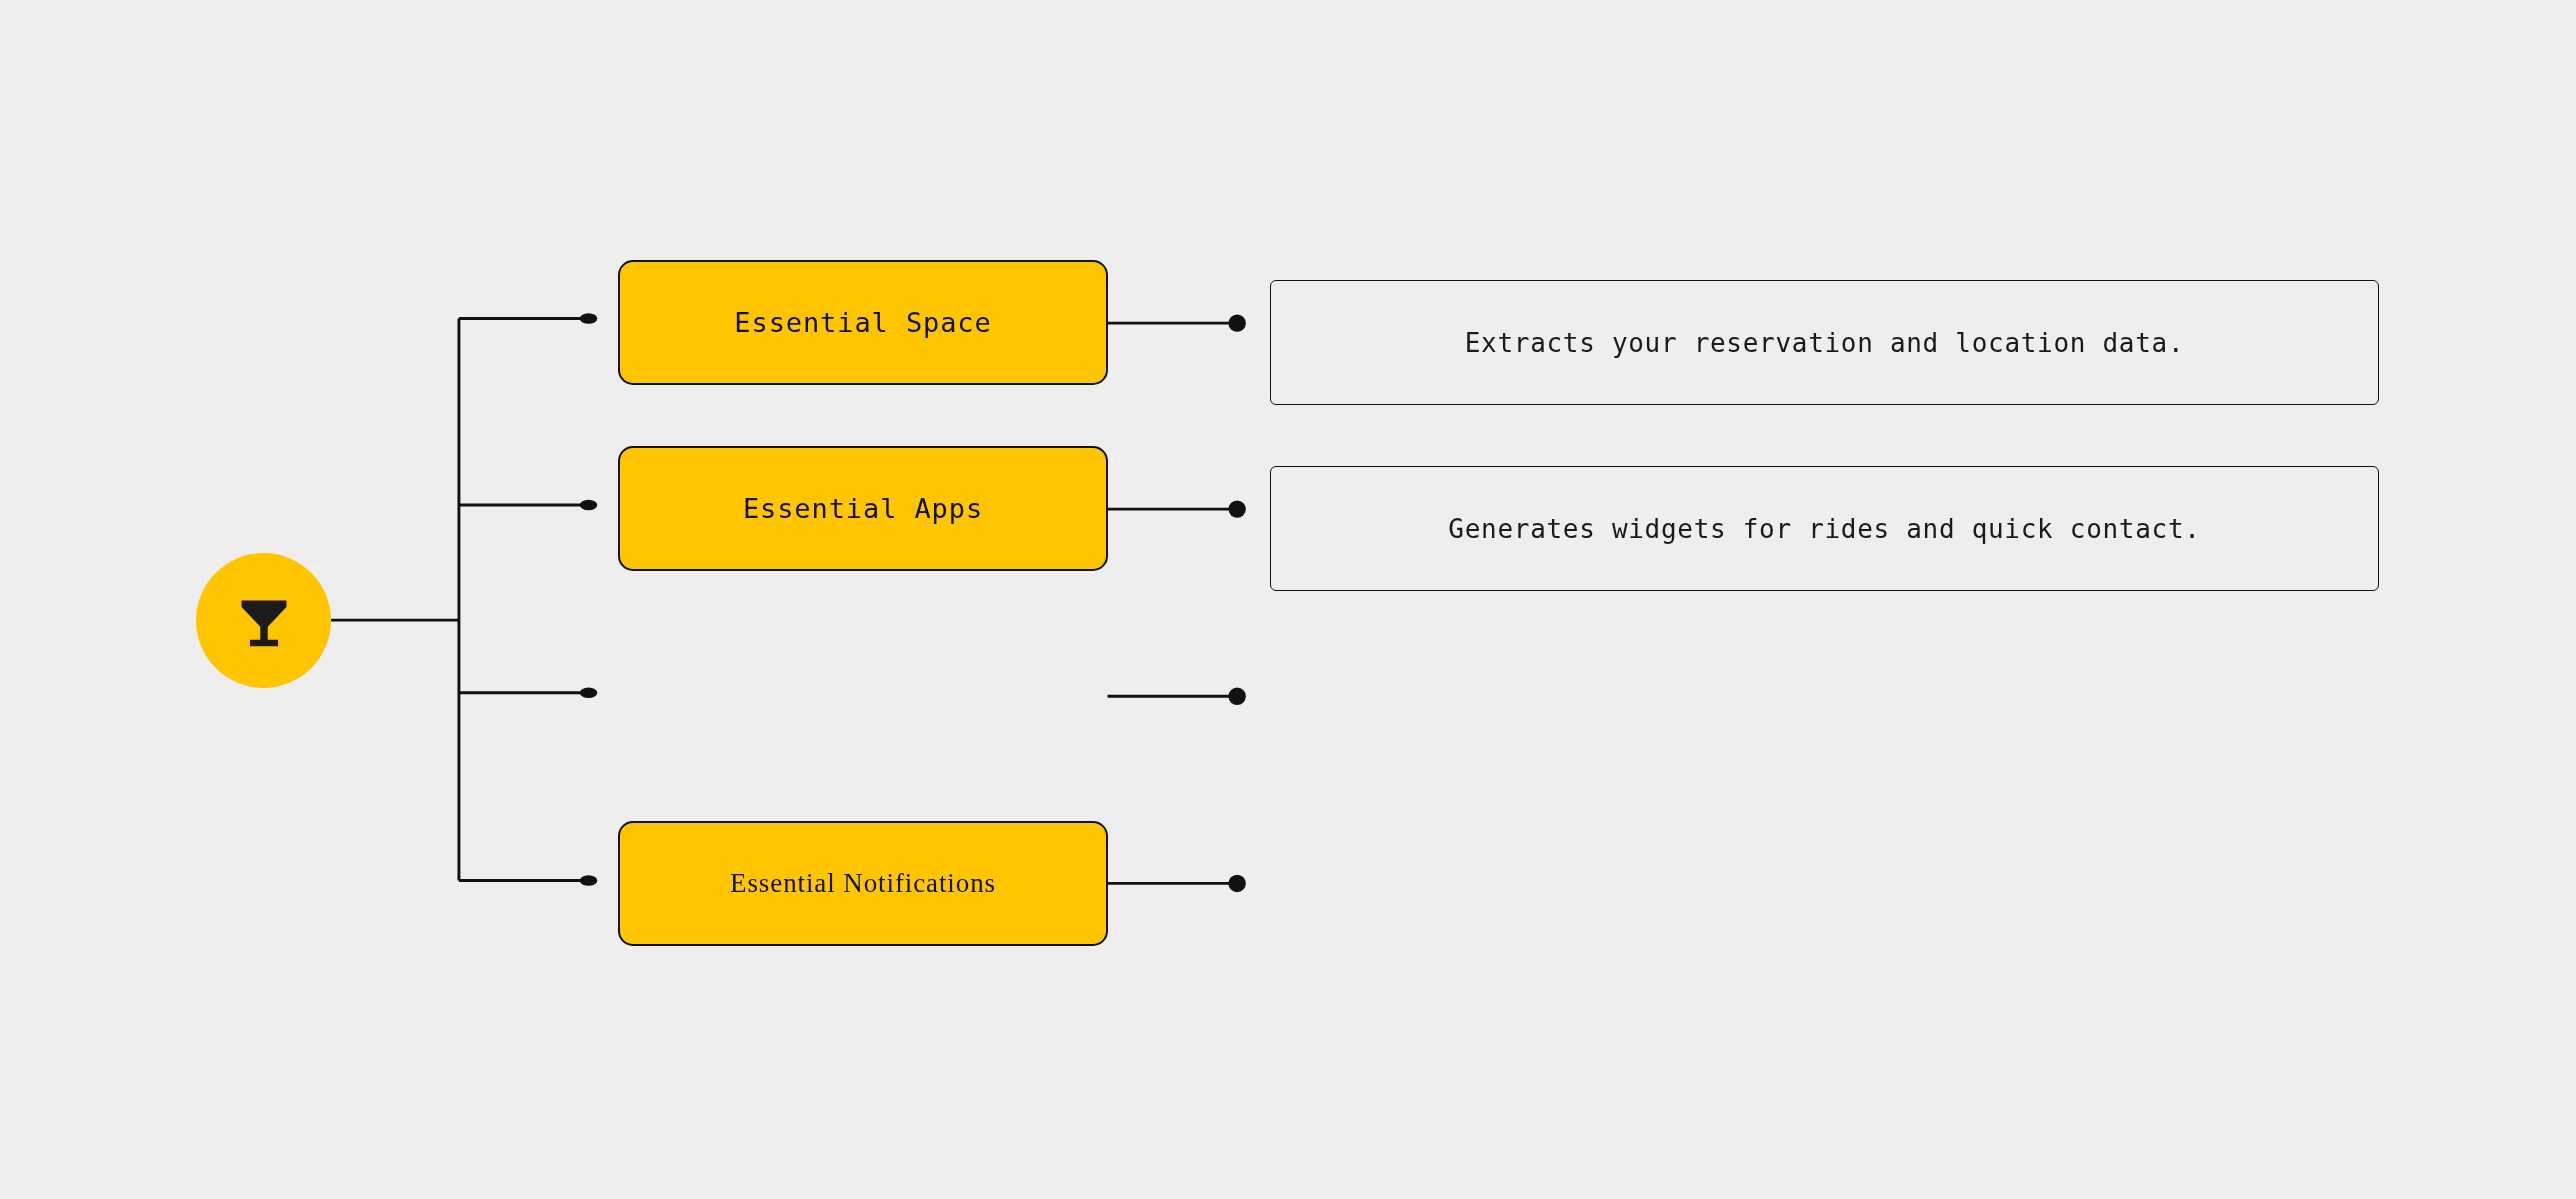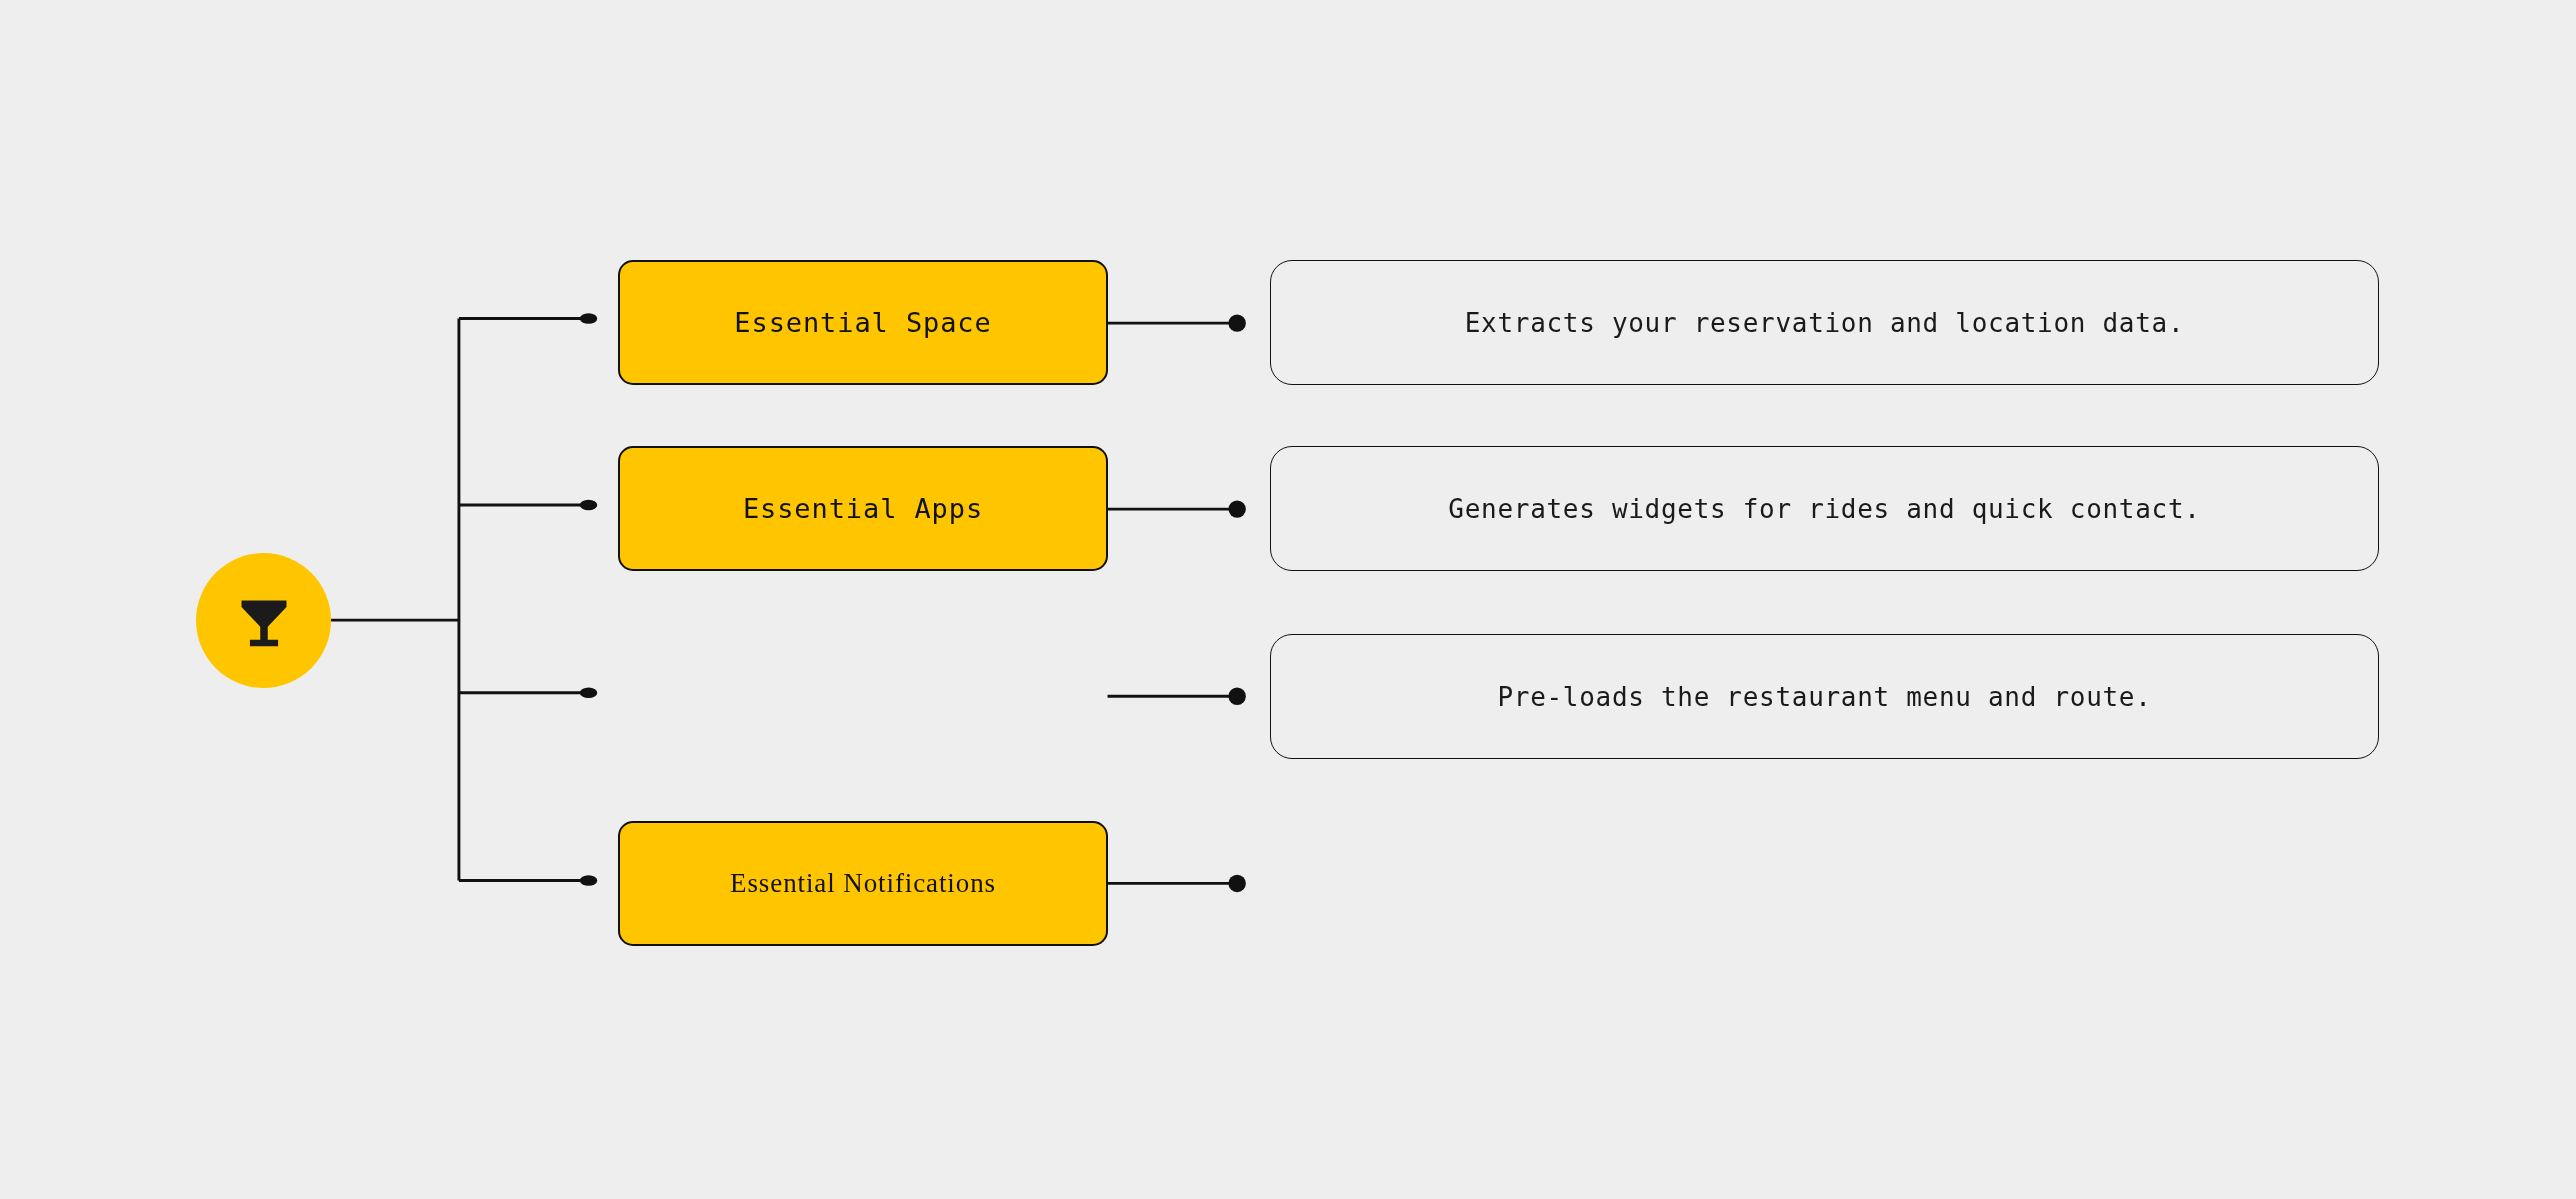--- a/index.html
+++ b/index.html
@@ -74,25 +74,26 @@
 
   
   .desc-box {
     position: absolute;
     left: 1270px;
     width: 1109px;
     height: 125px;
     box-sizing: border-box;
     background: transparent;
     border: 1.7px solid #111111;
-    border-radius: 22px;
+    border-radius: 6px;
     display: flex;
     align-items: center;
     justify-content: center;
     padding: 0 23px;
+    margin-top: 20px;
   }
   .desc-box .desc-label {
     font-size: 26px;
     letter-spacing: 0.7px;
     color: #1a1a1a;
     white-space: nowrap;
     line-height: 1;
   }
 
   
@@ -151,22 +152,19 @@
     <span class="desc-label">Extracts your reservation and location data.</span>
   </div>
 
   <div class="branch-node row-1">
     <span class="branch-label">Essential Apps</span>
   </div>
   <div class="desc-box row-1">
     <span class="desc-label">Generates widgets for rides and quick contact.</span>
   </div>
 
-  <div class="desc-box row-2">
-    <span class="desc-label">Pre-loads the restaurant menu and route.</span>
-  </div>
 
   <div class="branch-node row-3">
     <span class="branch-label">Essential Notifications</span>
   </div>
 
 </div>
 
 
 </body></html>

